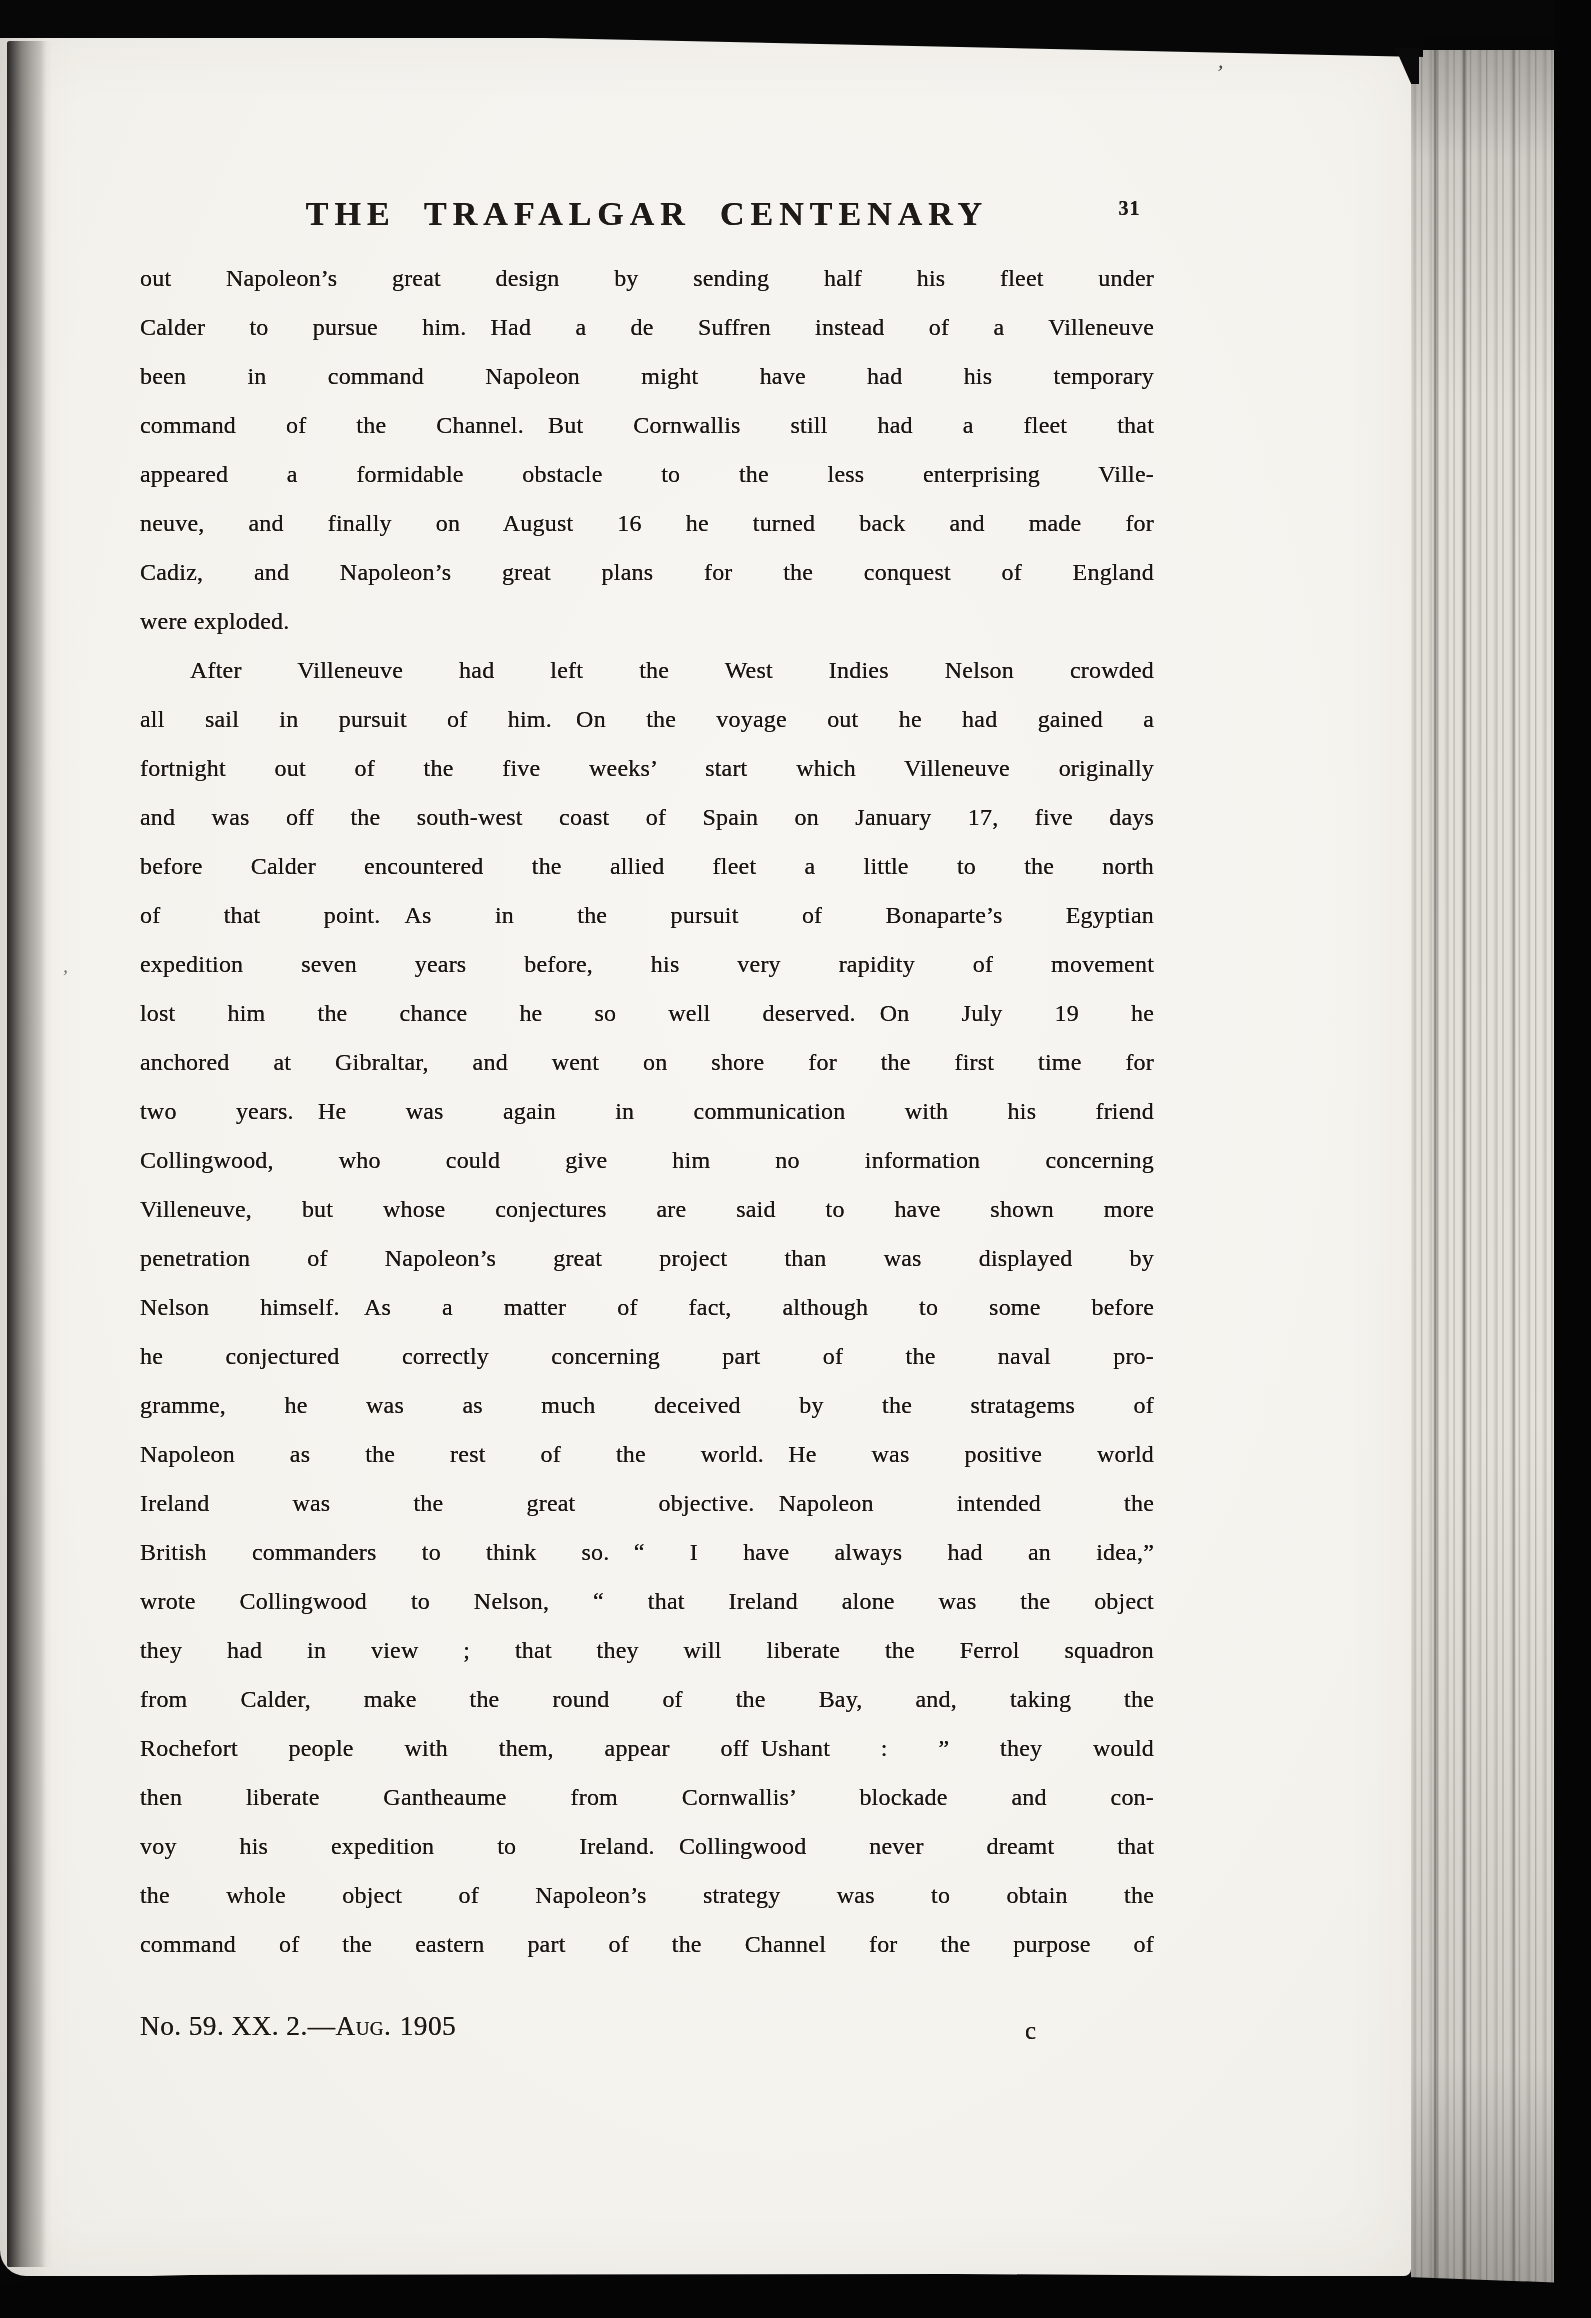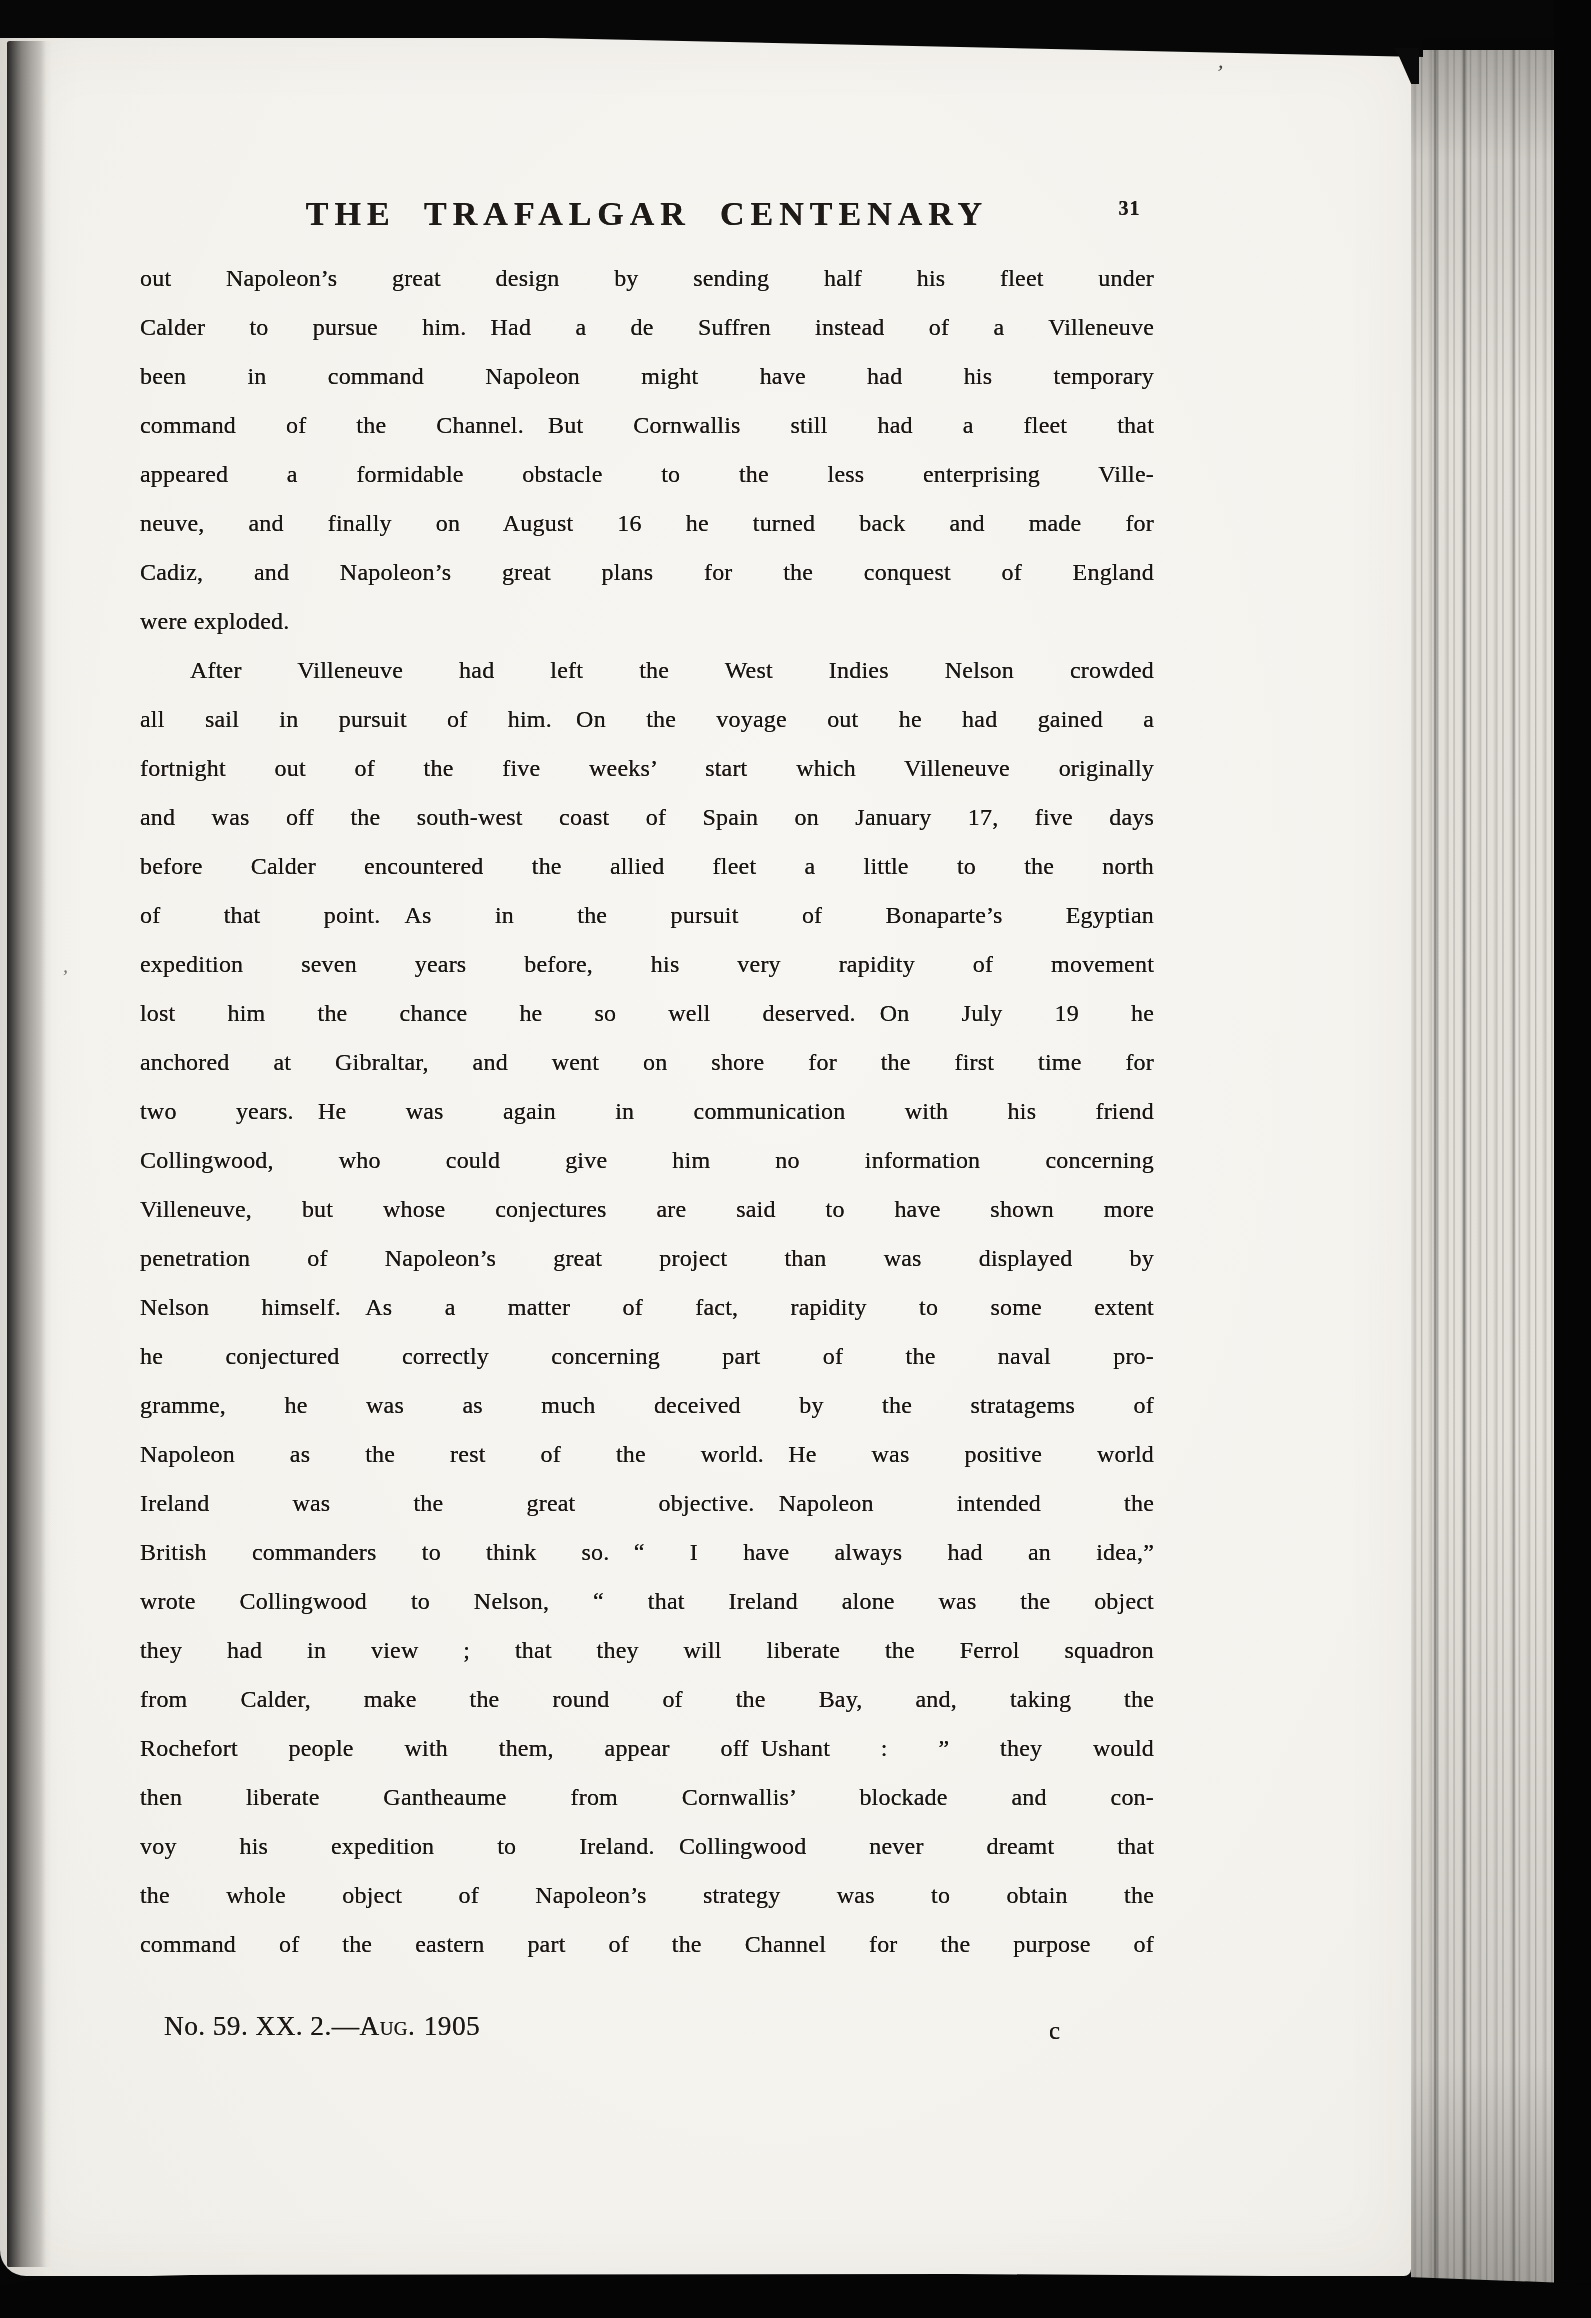--- a/index.html
+++ b/index.html
@@ -69,21 +69,21 @@
   
   .body-text{position:absolute;left:140px;top:254px;width:1014px;color:#181512;}
   .line{
     font-size:24px;line-height:49px;letter-spacing:0.2px;
     text-align:justify;text-align-last:justify;white-space:normal;
     text-shadow:0 0 0.5px rgba(25,22,19,0.9);
   }
   .line.f{text-align-last:left;}
   .line.i{text-indent:50px;}
   
-  .footer{position:absolute;left:140px;top:2010px;width:1014px;height:38px;color:#1b1815;margin-left:24px;}
+  .footer{position:absolute;left:140px;top:2010px;width:1014px;height:38px;color:#1b1815;}
   .imprint{font-size:27.4px;line-height:33px;letter-spacing:0.4px;text-shadow:0 0 0.4px rgba(25,22,19,0.9);}
   .imprint-month{font-variant:small-caps;}
   .imprint-year{margin-left:8.6px;}
   .signature-mark{
     position:absolute;left:885px;top:6.9px;font-size:25px;color:#1b1815;
     text-shadow:0 0 0.4px rgba(25,22,19,0.9);
   }
   
   .fleck{position:absolute;color:#45423e;}
   .fleck-top-right{left:1216px;top:60px;font-size:22px;transform:rotate(10deg);}
@@ -121,21 +121,21 @@
     <div class="line j">and was off the south-west coast of Spain on January 17, five days</div>
     <div class="line j">before Calder encountered the allied fleet a little to the north</div>
     <div class="line j">of that point. As in the pursuit of Bonaparte’s Egyptian</div>
     <div class="line j">expedition seven years before, his very rapidity of movement</div>
     <div class="line j">lost him the chance he so well deserved. On July 19 he</div>
     <div class="line j">anchored at Gibraltar, and went on shore for the first time for</div>
     <div class="line j">two years. He was again in communication with his friend</div>
     <div class="line j">Collingwood, who could give him no information concerning</div>
     <div class="line j">Villeneuve, but whose conjectures are said to have shown more</div>
     <div class="line j">penetration of Napoleon’s great project than was displayed by</div>
-    <div class="line j">Nelson himself. As a matter of fact, rapidity to some extent</div>
+    <div class="line j">Nelson himself. As a matter of fact, although to some before</div>
     <div class="line j">he conjectured correctly concerning part of the naval pro-</div>
     <div class="line j">gramme, he was as much deceived by the stratagems of</div>
     <div class="line j">Napoleon as the rest of the world. He was positive world</div>
     <div class="line j">Ireland was the great objective. Napoleon intended the</div>
     <div class="line j">British commanders to think so. “ I have always had an idea,”</div>
     <div class="line j">wrote Collingwood to Nelson, “ that Ireland alone was the object</div>
     <div class="line j">they had in view ; that they will liberate the Ferrol squadron</div>
     <div class="line j">from Calder, make the round of the Bay, and, taking the</div>
     <div class="line j">Rochefort people with them, appear off Ushant : ” they would</div>
     <div class="line j">then liberate Gantheaume from Cornwallis’ blockade and con-</div>

